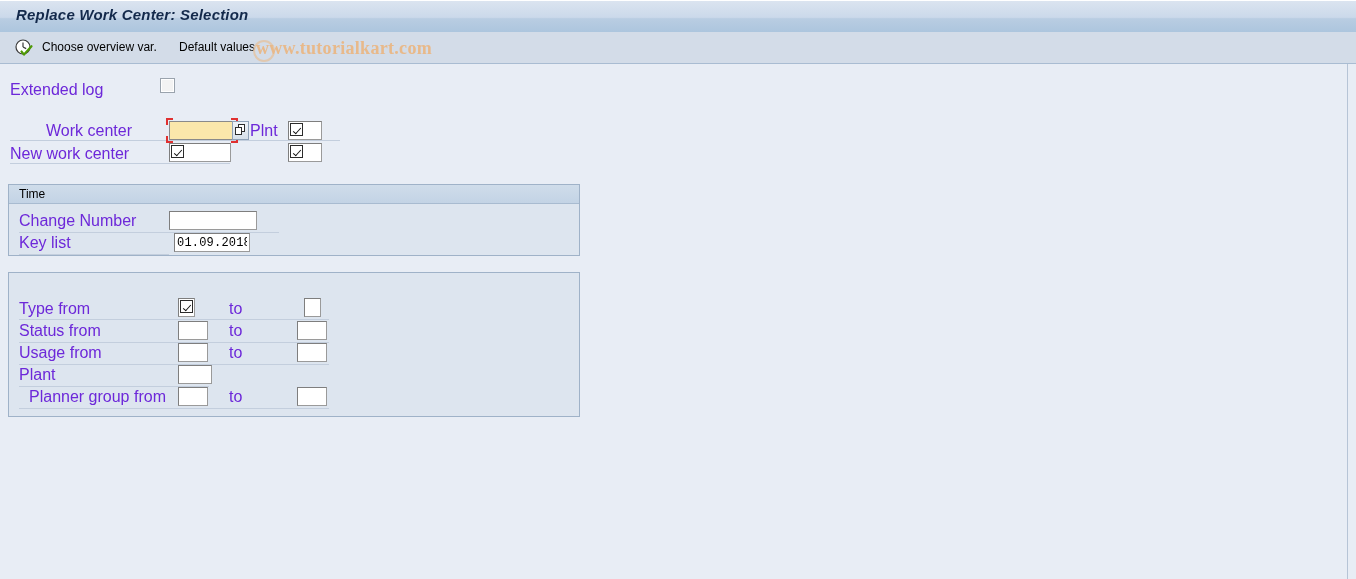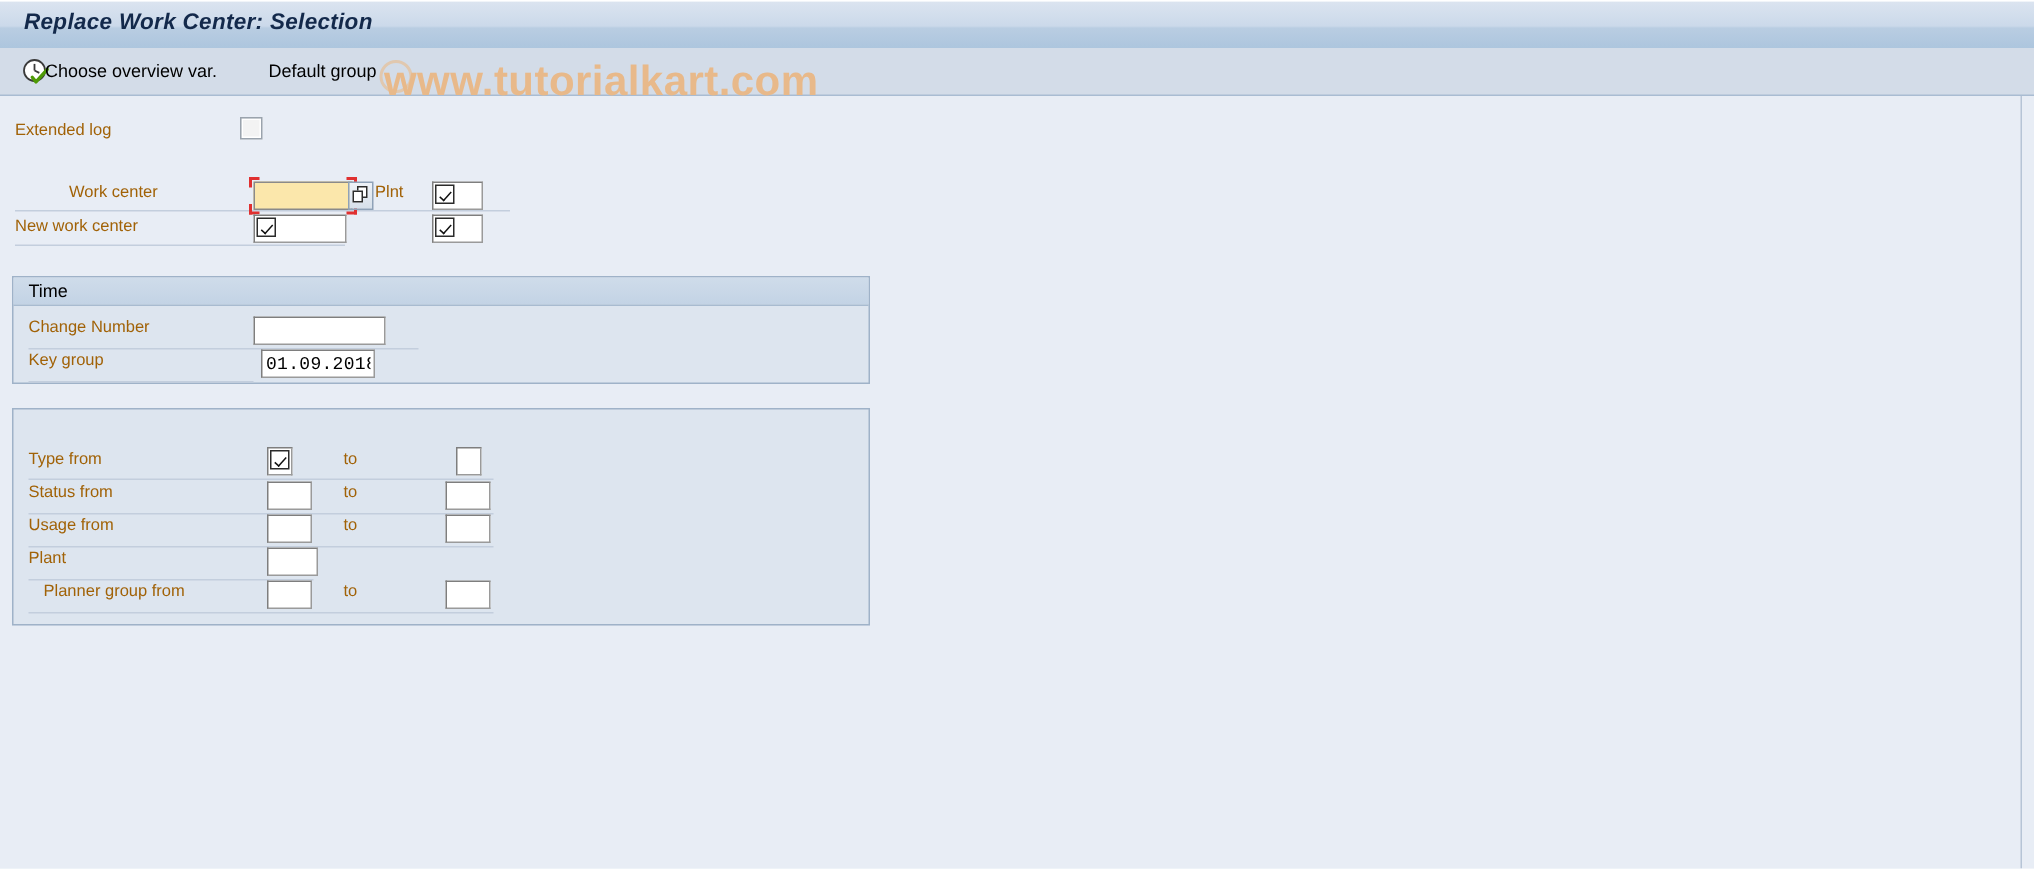--- a/index.html
+++ b/index.html
@@ -67,29 +67,29 @@
     height: 20px;
   }
   .tb-btn {
     position: absolute;
     top: 8px;
     font-size: 12px;
     color: #000000;
     white-space: nowrap;
     cursor: default;
   }
-  .tb-btn.choose { left: 30px; }
+  .tb-btn.choose { left: 42px; }
   .tb-btn.defaults { left: 179px; }
 
   .watermark {
     position: absolute;
     left: 256px;
     top: 38px;
-    font-family: Liberation Sans, sans-serif;
-    font-size: 28px;
+    font-family: Liberation Serif, serif;
+    font-size: 18px;
     font-weight: bold;
     color: #e8b98a;
     white-space: nowrap;
     letter-spacing: 0.3px;
   }
   .watermark-ring {
     position: absolute;
     left: 253px;
     top: 40px;
     width: 22px;
@@ -113,22 +113,22 @@
   }
 
   
   .row {
     position: absolute;
     height: 22px;
   }
   .lbl {
     position: absolute;
     top: 3px;
-    font-size: 11px;
-    color: #a16207;
+    font-size: 16px;
+    color: #6d28d9;
     white-space: nowrap;
   }
 
   
   .fld {
     position: absolute;
     box-sizing: border-box;
     background: #ffffff;
     border: 1px solid #9a9a9a;
     border-top-color: #7e7e7e;
@@ -286,21 +286,21 @@
   <div class="toolbar">
     <div class="tb-icon">
       <svg width="20" height="20" viewBox="0 0 20 20">
         <circle cx="9" cy="9" r="7" fill="#ffffff" stroke="#3a3a3a" stroke-width="1.2"></circle>
         <line x1="9" y1="9" x2="9" y2="4.6" stroke="#3a3a3a" stroke-width="1.2"></line>
         <line x1="9" y1="9" x2="12.2" y2="10.6" stroke="#3a3a3a" stroke-width="1.2"></line>
         <path d="M7.5 13.5 L10 16.6 L17.5 8.2" fill="none" stroke="#4e9a06" stroke-width="2.2" stroke-linecap="round" stroke-linejoin="round"></path>
       </svg>
     </div>
     <div class="tb-btn choose">Choose overview var.</div>
-    <div class="tb-btn defaults">Default group</div>
+    <div class="tb-btn defaults">Default values</div>
   </div>
 
   <div class="watermark-ring"></div>
   <div class="watermark">www.tutorialkart.com</div>
 
   <div class="content">
 
     <div class="row" style="left:10px; top:14px;">
       <div class="lbl" style="left:0;">Extended log</div>
     </div>
@@ -345,21 +345,21 @@
     <div class="group" style="left:8px; top:120px; width:572px; height:72px;">
       <div class="group-header">
         <div class="group-title">Time</div>
       </div>
       <div class="group-body">
 
         <div class="lbl" style="left:10px; top:8px;">Change Number</div>
         <div class="row-underline" style="left:10px; top:28px; width:260px;"></div>
         <input class="fld" style="left: 160px; top: 7px; width: 88px;" value="">
 
-        <div class="lbl" style="left:10px; top:30px;">Key group</div>
+        <div class="lbl" style="left:10px; top:30px;">Key list</div>
         <div class="row-underline" style="left:10px; top:50px; width:150px;"></div>
         <input class="fld mono" style="left: 165px; top: 29px; width: 76px;" value="01.09.2018">
       </div>
     </div>
 
     <div class="group" style="left:8px; top:208px; width:572px; height:145px;">
       <div class="group-body">
 
         <div class="lbl" style="left:10px; top:8px;">Type from</div>
         <div class="row-underline" style="left:10px; top:27px; width:310px;"></div>

